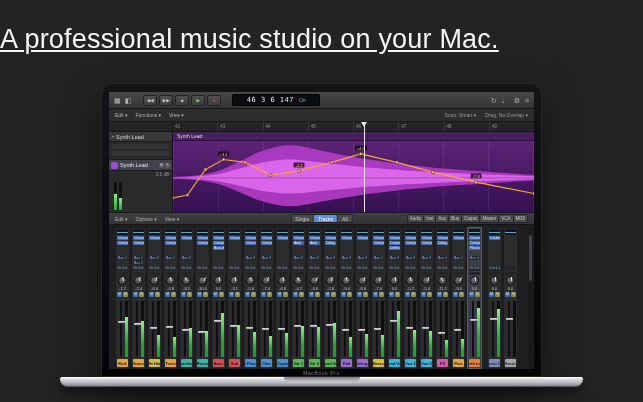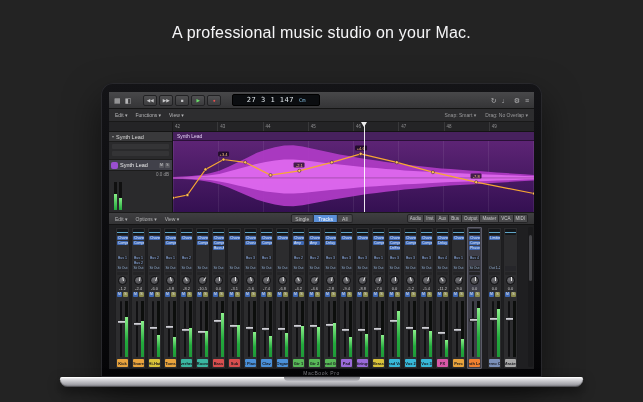--- a/index.html
+++ b/index.html
@@ -1,22 +1,22 @@
 <!DOCTYPE html>
 <html><head>
 <meta charset="utf-8">
 <style>
   * { box-sizing: border-box; margin: 0; padding: 0; }
   html,body { width:643px; height:402px; }
   body { font-family: "Liberation Sans", sans-serif; background:#232323; overflow:hidden; }
   .stage { position:relative; width:643px; height:402px; background:#232323; }
 
   
-  .headline { position:absolute; top:24px; left:0; width:100%; text-align:center;
-    color:#f5f5f7; font-size:16px; font-weight:400; letter-spacing:.2px; }
+  .headline { position:absolute; top:24px; left:0; width:100%; 
+    color:#f5f5f7; font-size:27px; font-weight:400; letter-spacing:.2px;text-decoration:underline; }
 
   
   .bezel { position:absolute; left:101px; top:83px; width:441px; height:294px;
     background:linear-gradient(#141417,#050507); border-radius:12px 12px 0 0;
     box-shadow:0 16px 36px rgba(0,0,0,.55), inset 0 0 0 1px #28282c; }
   .device-label { position:absolute; left:101px; top:370px; width:441px; text-align:center;
     color:#7c7c82; font-size:5px; letter-spacing:.6px; }
   .base { position:absolute; left:60px; top:377px; width:523px; height:10px;
     background:linear-gradient(180deg,#fafafb 0%,#d4d4d8 30%,#a6a6ac 72%,#76767c 100%);
     border-radius:3px 3px 10px 10px;
@@ -159,21 +159,21 @@
           <span class="ticon">◧</span>
         </span>
       <span class="transport">
           <span class="tbtn">◀◀</span>
           <span class="tbtn">▶▶</span>
           <span class="tbtn">■</span>
           <span class="tbtn" style="color: rgb(106, 224, 106);">▶</span>
           <span class="tbtn" style="color: rgb(240, 80, 80);">●</span>
         </span>
       <span class="lcd">
-        <span class="lcd-pos">27 3 1 147</span>
+        <span class="lcd-pos">46 3 6 147</span>
         <span class="lcd-key">Cm</span>
       </span>
       <span class="right-icons">
           <span class="ticon">↻</span>
           <span class="ticon">♩</span>
           <span class="ticon">⚙</span>
           <span class="ticon">≡</span>
         </span>
     </div>
 

